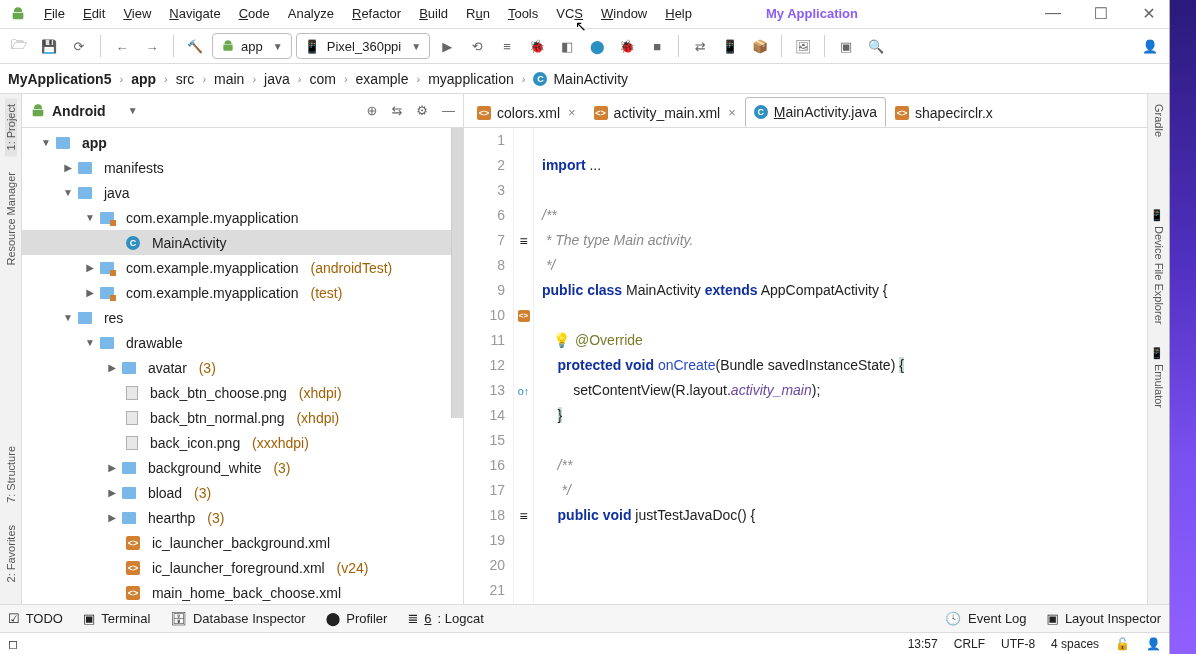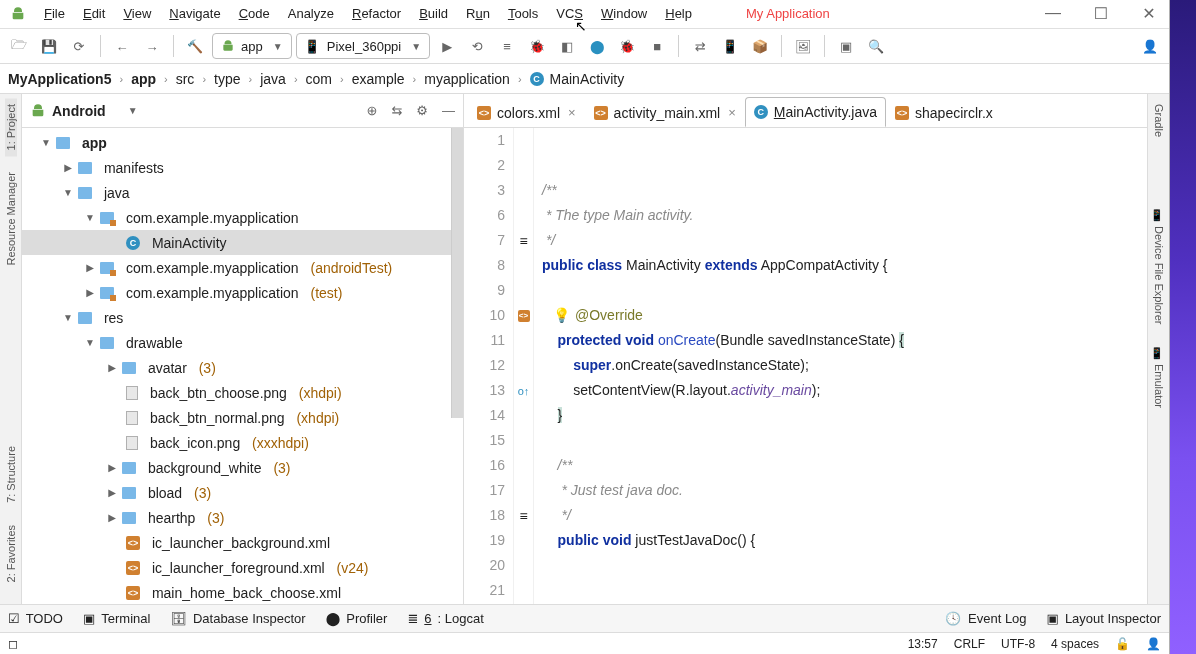--- a/index.html
+++ b/index.html
@@ -3,21 +3,21 @@
 <meta charset="utf-8">
 <style>
 * { margin: 0; padding: 0; box-sizing: border-box; font-family: "Segoe UI", Arial, sans-serif; }
 body { width: 1196px; height: 654px; background: #fff; overflow: hidden; position: relative; font-size: 13px; color: #222; }
 .main-window { width: 1170px; height: 654px; position: absolute; left: 0; top: 0; border-right: 1px solid #b0b0b0;}
 .right-desktop { position: absolute; left: 1170px; top: 0; width: 26px; height: 654px; background: linear-gradient(180deg,#2a1a7a,#5030c0 40%,#7a50f0 70%,#9060ff); }
 .menubar { height: 28px; display: flex; align-items: center; padding: 0 10px; gap: 18px; border-bottom: 1px solid transparent;}
 .menubar .logo { width:16px; height:16px; }
 .menubar .mitem { cursor: default; }
 .menubar .mitem u { text-decoration: underline; }
-.menubar .wintitle { color:#ef4444; margin-left:36px; }
+.menubar .wintitle { color:#8b5cf6; margin-left:56px;font-weight:bold; }
 .menubar .winctrls { margin-left:auto; display:flex; gap:28px; color:#666; font-size:16px;}
 .menubar .winctrls span { width:20px; text-align:center; }
 .toolbar { height: 36px; display:flex; align-items:center; padding:0 6px; gap:4px; border-top:1px solid #e0e0e0; border-bottom:1px solid #dcdcdc;}
 .toolbar .tbtn { width:26px; height:26px; display:flex; align-items:center; justify-content:center; color:#666; border-radius:3px;}
 .toolbar .sep { width:1px; height:22px; background:#d0d0d0; margin:0 4px;}
 .toolbar .combo { height:26px; border:1px solid #bdbdbd; border-radius:4px; display:flex; align-items:center; padding:0 8px; gap:6px; font-size:13px; background:#fff;}
 .toolbar .combo .caret { font-size:10px; color:#666; margin-left:4px;}
 .green { color:#3c9a3c; }
 .greentri { color:#2a8a2a; }
 .grey { color:#9a9a9a; }
@@ -147,21 +147,21 @@
     <span class="tbtn grey" style="margin-left:auto">👤</span>
   </div>
 
   <div class="breadcrumb">
     <span class="bc bold">MyApplication5</span>
       <span class="chev">›</span>
     <span class="bc bold">app</span>
       <span class="chev">›</span>
     <span class="bc">src</span>
       <span class="chev">›</span>
-    <span class="bc">type</span>
+    <span class="bc">main</span>
       <span class="chev">›</span>
     <span class="bc">java</span>
       <span class="chev">›</span>
     <span class="bc">com</span>
       <span class="chev">›</span>
     <span class="bc">example</span>
       <span class="chev">›</span>
     <span class="bc">myapplication</span>
       <span class="chev">›</span>
     <span class="tab-icon-java">C</span>
@@ -285,34 +285,33 @@
             <div class="gi"></div>
             <div class="gi"></div>
             <div class="gi"></div>
             <div class="gi">≡</div>
             <div class="gi"></div>
             <div class="gi"></div>
             <div class="gi"></div>
         </div>
         <div class="code">
           <div class="line"></div>
+          <div class="line"><span class="kw">import</span><span> ...</span></div>
           <div class="line"></div>
           <div class="line"><span class="comment">/**</span></div>
           <div class="line"><span class="comment"> * The type Main activity.</span></div>
           <div class="line"><span class="comment"> */</span></div>
           <div class="line"><span class="kw">public</span> <span class="kw">class</span><span> MainActivity </span><span class="kw">extends</span><span> AppCompatActivity {</span></div>
           <div class="line"></div>
           <div class="line">   <span class="bulb">💡</span> <span class="ann">@Override</span></div>
           <div class="line">    <span class="kw">protected</span> <span class="kw">void</span> <span class="method">onCreate</span><span>(Bundle savedInstanceState) </span><span class="hl-brace">{</span></div>
-          <div class="line">        <span class="kw">super</span><span>.onCreate(savedInstanceState);</span></div>
           <div class="line">        <span>setContentView(R.layout.</span><span class="ident-italic">activity_main</span><span>);</span></div>
           <div class="line">    <span class="hl-brace">}</span></div>
           <div class="line"></div>
           <div class="line">    <span class="comment">/**</span></div>
-          <div class="line">    <span class="comment"> * Just test java doc.</span></div>
           <div class="line">    <span class="comment"> */</span></div>
           <div class="line">    <span class="kw">public</span> <span class="kw">void</span><span> justTestJavaDoc() {</span></div>
           <div class="code-marker">
             <div class="mk" style="top:2px;background:#e8d060"></div>
             <div class="mk" style="top:250px;background:#e89060"></div>
           </div>
         </div>
       </div>
     </div>
   </div>

